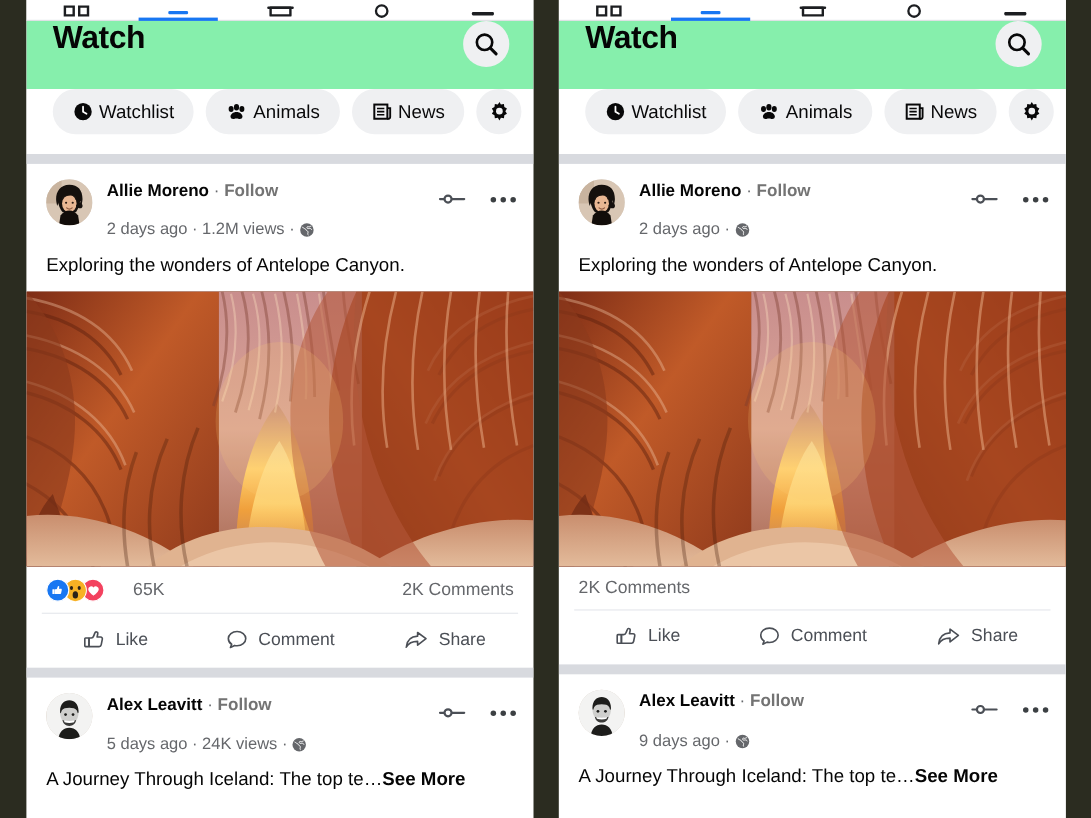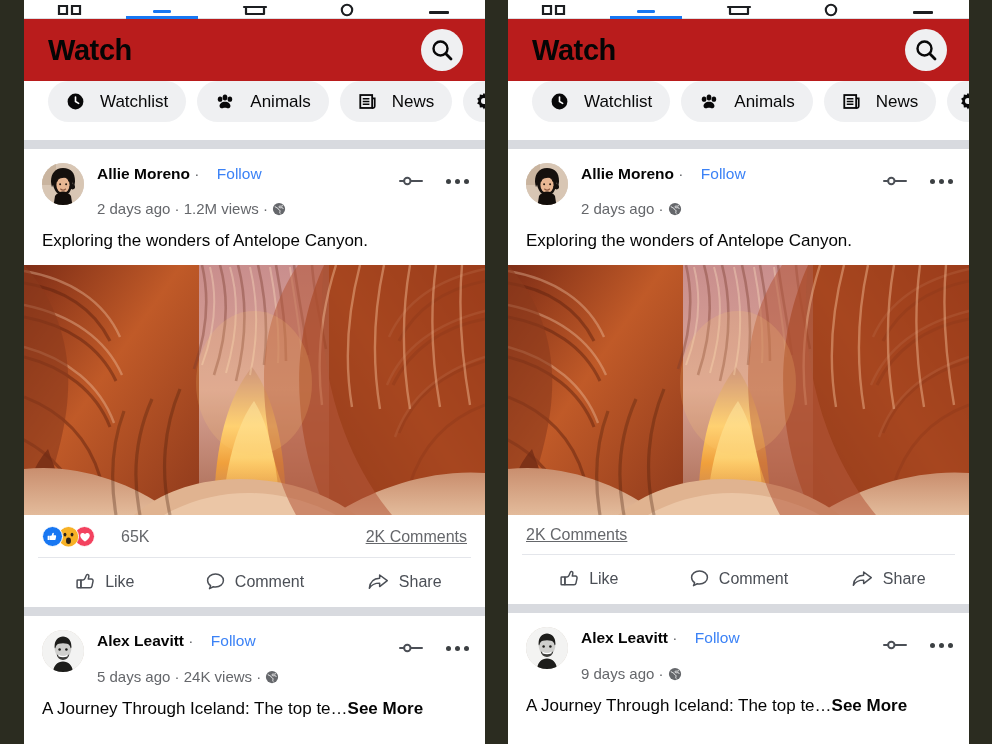--- a/index.html
+++ b/index.html
@@ -29,56 +29,56 @@
     height: 19px; position: relative; padding-bottom: 1px;
   }
   .tab svg { display: block; }
   .tab.active .tabunder {
     position: absolute; left: 50%; transform: translateX(-50%);
     bottom: -1px; width: 72px; height: 3px; background: #1877f2;
   }
 
   
   .header {
-    height: 62px; display: flex; align-items: center;
-    justify-content: space-between; padding: 0 22px 0 24px; background: #b91c1c;
+    height: 62px; display: flex; align-items: flex-start;
+    justify-content: space-between; padding: 0 22px 0 24px; background: #86efac;
   }
   .title { font-size: 29px; font-weight: bold; color: #050505; letter-spacing: -0.4px; }
   .iconbtn {
     width: 42px; height: 42px; border-radius: 50%; background: #eff0f2;
     display: flex; align-items: center; justify-content: center; border: none; cursor: pointer;
   }
 
   
   .chiprow {
     display: flex; gap: 11px; padding: 0 0 18px 24px; background: #fff;
     align-items: center; white-space: nowrap;
   }
   .chip {
     height: 41px; border-radius: 21px; background: #eff0f2; border: none;
-    display: flex; align-items: center; gap: 15px; padding: 0 18px;
+    display: flex; align-items: center; gap: 5px; padding: 0 18px;
     font-size: 17px; color: #080809; cursor: pointer; flex: 0 0 auto;
   }
   .chip.round { width: 41px; padding: 0; justify-content: center; overflow: hidden; }
 
   .divider-band { height: 9px; background: #d8dadf; }
   .thin-rule { height: 1px; background: #e4e6eb; margin: 0 14px; }
 
   
   .posthead { display: flex; align-items: flex-start; padding: 14px 16px 0 18px; }
   .avatar {
     width: 42px; height: 42px; border-radius: 50%; flex: 0 0 42px;
     overflow: hidden; position: relative; background: #d9cfc4;
   }
   .avatar svg { display: block; }
   .meta { flex: 1; margin-left: 13px; padding-top: 1px; }
   .line1 { font-size: 15.5px; color: #050505; line-height: 1.3; }
   .line1 .name { font-weight: bold; }
   .line1 .dot { color: #65676b; font-weight: normal; }
-  .line1 .follow { color: #3b82f6; font-weight: normal; cursor: pointer; margin-left: 13px; }
+  .line1 .follow { color: #737373; font-weight: bold; cursor: pointer; }
   .line2 {
     font-size: 15px; color: #65676b; line-height: 1.35; margin-top: 15px;
     display: flex; align-items: center; gap: 4px;
   }
   .headctl { display: flex; align-items: center; gap: 22px; padding-top: 11px; }
   .dots { display: flex; gap: 4px; }
   .dots i { width: 5px; height: 5px; border-radius: 50%; background: #3c4043; display: block; }
 
   .caption { font-size: 17px; color: #050505; padding: 11px 12px 13px 18px; line-height: 1.3; }
   .caption .seemore { font-weight: bold; color: #050505; cursor: pointer; }
@@ -93,21 +93,21 @@
   }
   .reacts { display: flex; align-items: center; }
   .emoji {
     width: 21px; height: 21px; border-radius: 50%; display: flex;
     align-items: center; justify-content: center; border: 1.5px solid #fff; position: relative;
   }
   .emoji.like { background: #1877f2; z-index: 3; }
   .emoji.wow { background: #f7b125; margin-left: -5px; z-index: 2; }
   .emoji.love { background: #f3425f; margin-left: -5px; z-index: 1; }
   .countlabel { font-size: 16px; color: #65676b; margin-left: 26px; }
-  .commentcount { font-size: 16px; color: #65676b; text-decoration: underline; }
+  .commentcount { font-size: 16px; color: #65676b; }
 
   
   .actions { display: flex; padding: 7px 6px 9px 6px; }
   .action {
     flex: 1; display: flex; align-items: center; justify-content: center; gap: 9px;
     font-size: 16px; color: #4b4f56; background: none; border: none; cursor: pointer;
     padding: 6px 0; font-family: inherit;
   }
 </style>
 </head>

